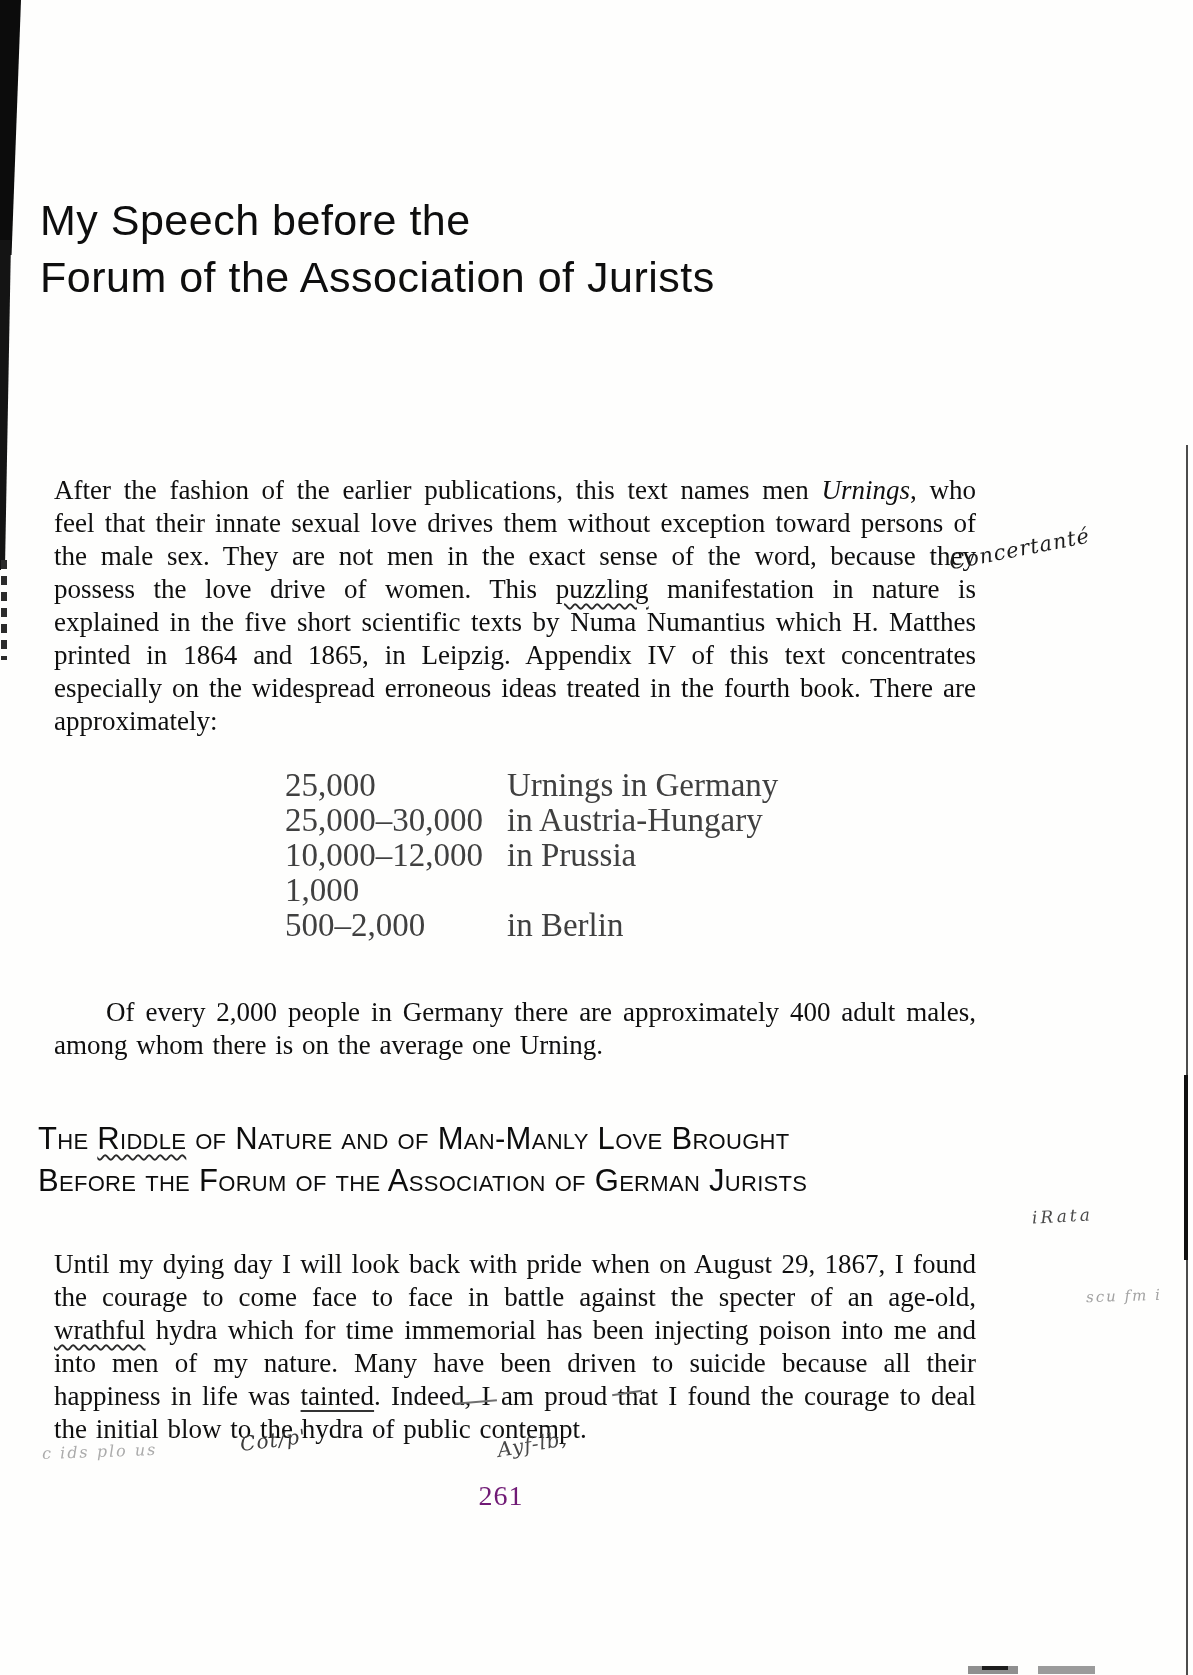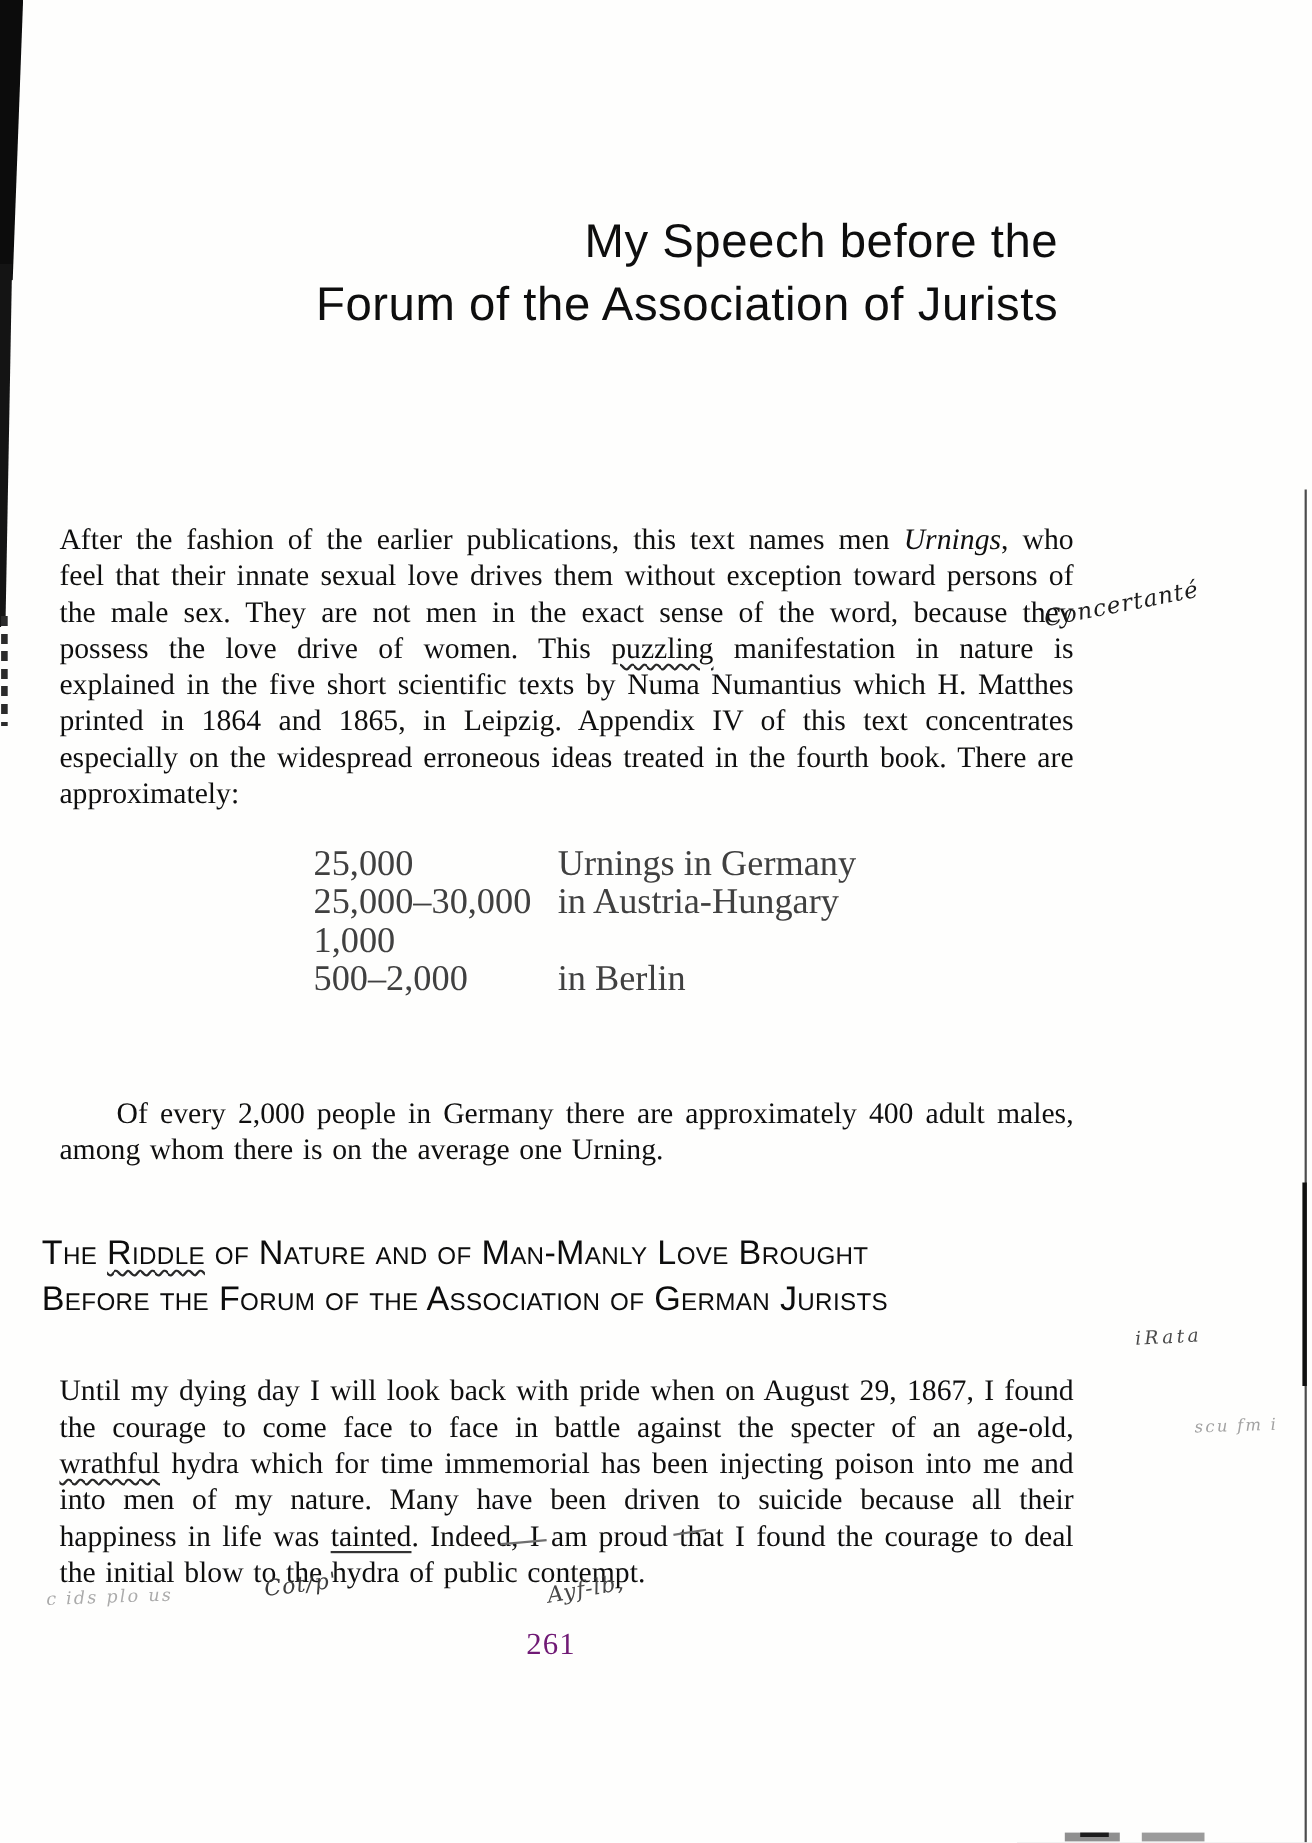--- a/index.html
+++ b/index.html
@@ -17,21 +17,21 @@
   .left-bar-tail{position:absolute;left:1px;top:560px;width:6px;height:100px;background:repeating-linear-gradient(#2b2b2b 0 9px,#fefefd 9px 16px);}
   .right-line{position:absolute;left:1186px;top:445px;width:2px;height:1230px;background:#4c4c4c;}
   .right-line-dark{position:absolute;left:1184px;top:1075px;width:4px;height:185px;background:#101010;}
   .bottom-bar-1{position:absolute;left:968px;top:1666px;width:50px;height:8px;background:#8f8f8f;}
   .bottom-bar-1 .dash{position:absolute;left:14px;top:0;width:26px;height:4px;background:#1d1d1d;}
   .bottom-bar-2{position:absolute;left:1038px;top:1666px;width:57px;height:8px;background:#9b9b9b;}
 
   
   .title{
     position:absolute;left:40px;top:192px;width:922px;
-    text-align:right;
+    text-align:left;
     font-family:"Liberation Sans", sans-serif;
     font-weight:400;font-size:43px;line-height:57px;color:#0e0e0e;
     letter-spacing:0.5px;
   }
 
   
   .body-text{
     position:absolute;left:40px;width:922px;margin:14px;
     font-size:27px;line-height:33px;
     text-align:justify;word-spacing:2px;color:#0f0f0f;
@@ -101,20 +101,24 @@
   <div class="stats">
     <div class="stat-row">
       <span>25,000</span>
       <span>Urnings in Germany</span>
     </div>
     <div class="stat-row">
       <span>25,000–30,000</span>
       <span>in Austria-Hungary</span>
     </div>
     <div class="stat-row">
+      <span>10,000–12,000</span>
+      <span>in Prussia</span>
+    </div>
+    <div class="stat-row">
       <span>1,000</span>
     </div>
     <div class="stat-row">
       <span>500–2,000</span>
       <span>in Berlin</span>
     </div>
   </div>
 
   <p class="body-text p-summary">Of every 2,000 people in Germany there are approximately 400 adult males, among whom there is on the average one Urning.</p>
 

